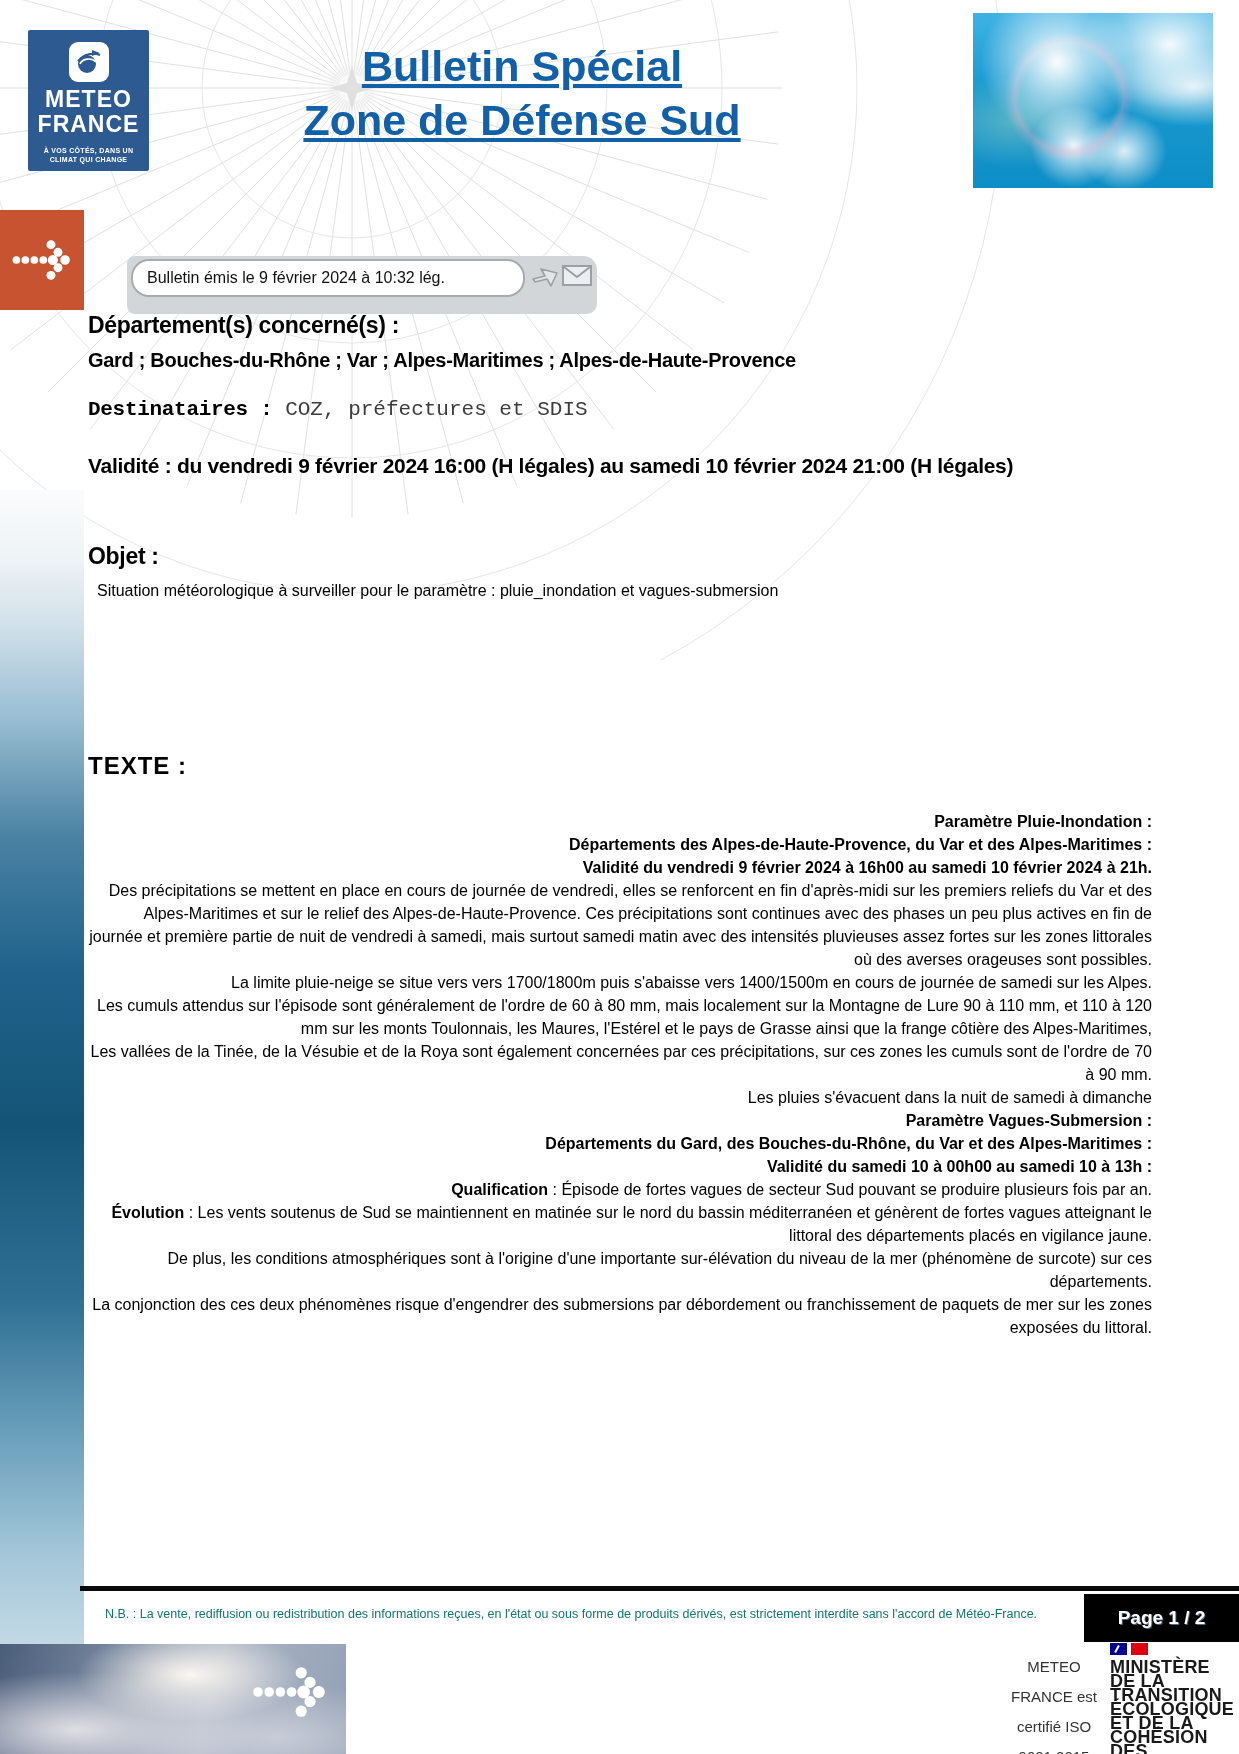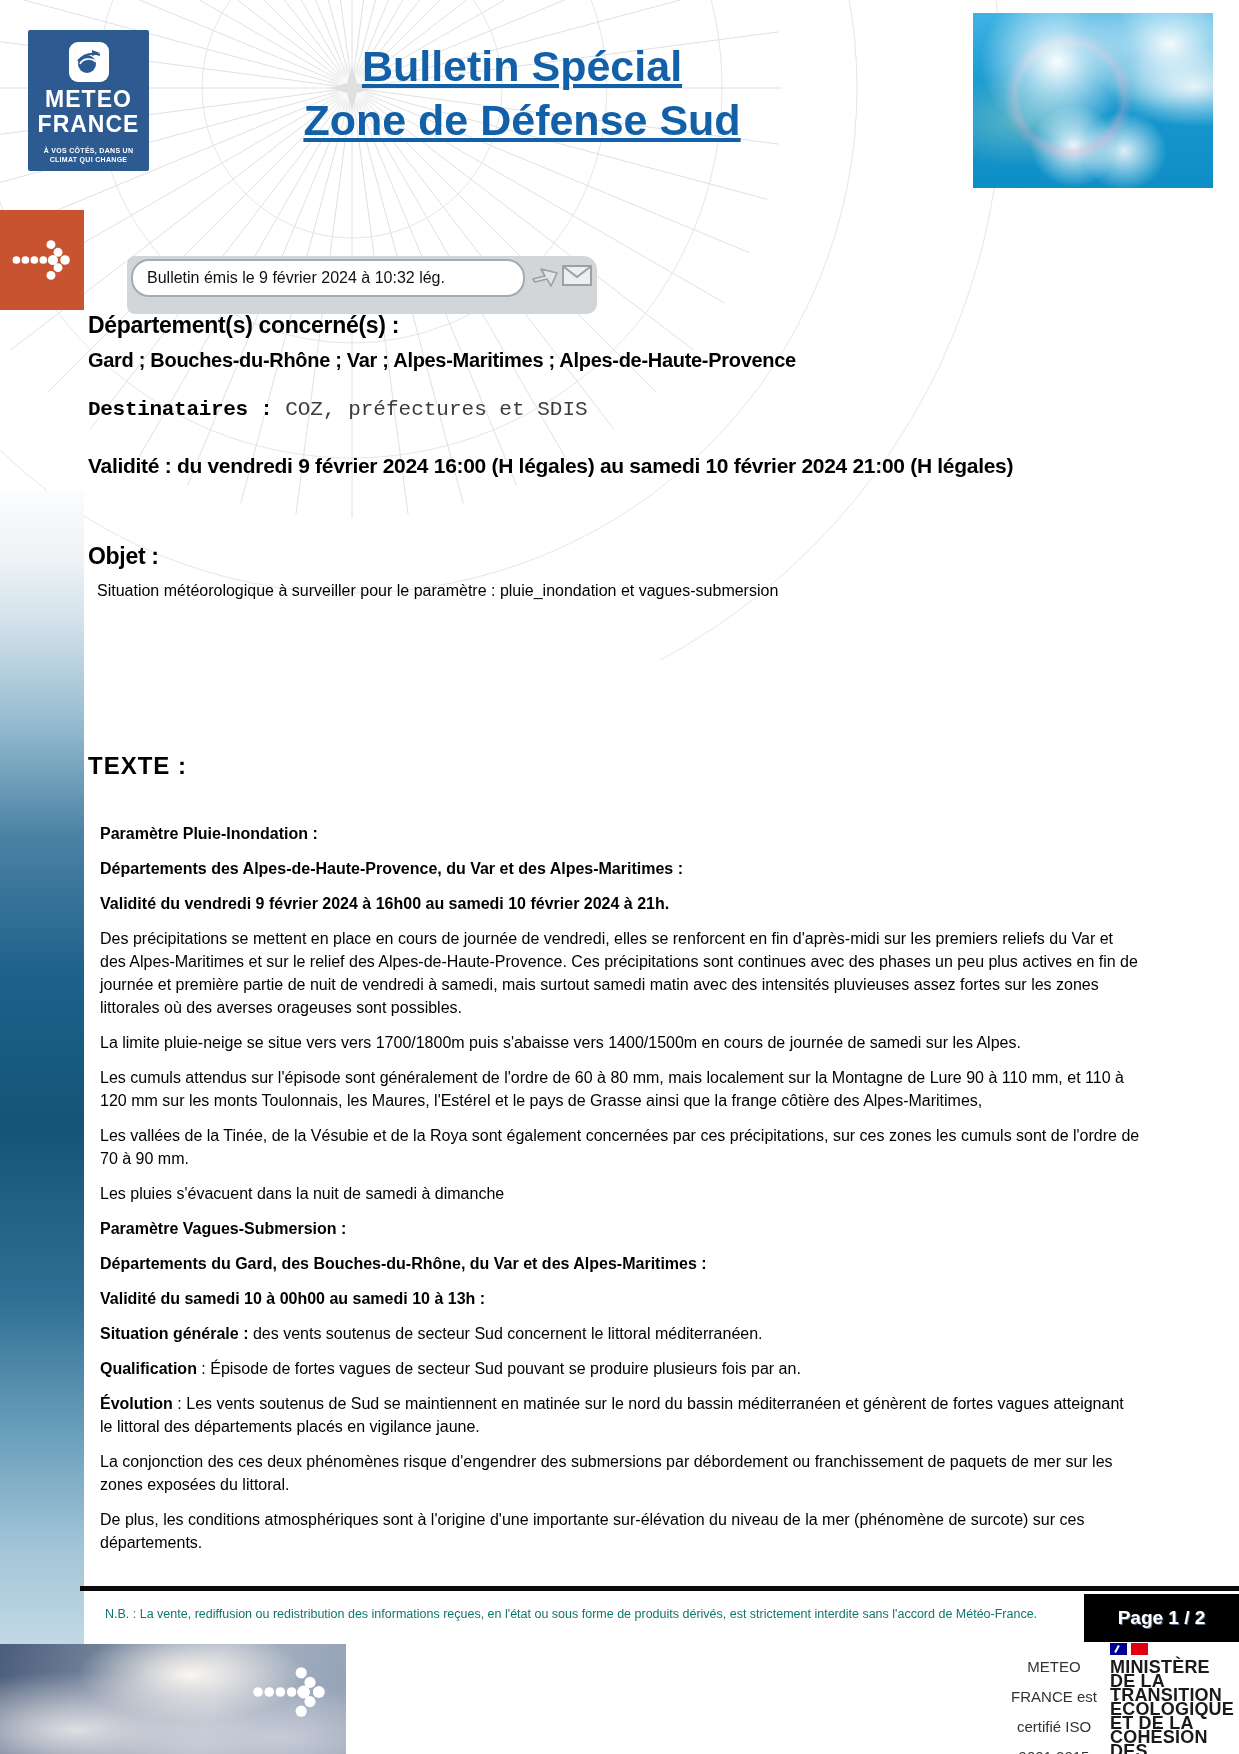--- a/index.html
+++ b/index.html
@@ -63,21 +63,21 @@
   .dept-value{top:349px;font-size:20px;}
   .dest{top:398px;font-size:21px;font-family:Liberation Mono, monospace;}
   .dest .val{font-weight:normal;color:#3d3d3d;letter-spacing:0;}
   .validite{top:450px;font-size:21px;width:1000px;line-height:31px;}
   .objet-label{top:543px;font-size:23px;}
   .objet-value{position:absolute;left:97px;top:582px;font-size:16px;color:#000;z-index:3;}
   .texte-label{top:752px;font-size:24px;letter-spacing:1px;}
   
   .texte-body{position:absolute;left:88px;top:810px;width:1064px;font-size:16px;line-height:23px;z-index:3;}
   .texte-body .b{font-weight:bold;}
-  .texte-body p{margin:12px;}
+  .texte-body p{margin:0;text-align:right;}
   .vagues-start{margin-top:48px;}
   .mt{margin-top:26px;}
   
   .foot-line{position:absolute;left:80px;top:1586px;width:1159px;height:5px;background:#0a0a0a;z-index:3;}
   .nb{position:absolute;left:96px;top:1607px;font-size:12.5px;color:#0f766e;z-index:3;margin-left:9px;}
   .page-badge{position:absolute;left:1084px;top:1594px;width:155px;height:48px;background:#000000;z-index:4;
     display:flex;align-items:center;justify-content:center;}
   .page-badge span{color:#fff;font-weight:bold;font-size:19px;text-shadow:1px 1px 0 rgba(150,180,230,.55);}
   .clouds{
     position:absolute;left:0;top:1644px;width:346px;height:110px;z-index:3;
@@ -237,29 +237,28 @@
   <p class="b">Validité du vendredi 9 février 2024 à 16h00 au samedi 10 février 2024 à 21h.</p>
   <p>Des précipitations se mettent en place en cours de journée de vendredi, elles se renforcent en fin d'après-midi sur les premiers reliefs du Var et des Alpes-Maritimes et sur le relief des Alpes-de-Haute-Provence. Ces précipitations sont continues avec des phases un peu plus actives en fin de journée et première partie de nuit  de vendredi à samedi, mais surtout samedi matin avec des intensités pluvieuses assez fortes sur les zones littorales où des averses orageuses sont possibles.</p>
   <p>La limite pluie-neige se situe vers vers 1700/1800m puis s'abaisse vers 1400/1500m en cours de journée de samedi sur les Alpes.</p>
   <p>Les cumuls attendus sur l'épisode sont généralement de l'ordre de 60 à 80 mm, mais localement sur la Montagne de Lure 90 à 110 mm,  et 110 à 120 mm sur les monts Toulonnais, les Maures, l'Estérel et le pays de Grasse ainsi que  la frange côtière des Alpes-Maritimes,</p>
   <p>Les vallées de la Tinée, de la Vésubie et de la Roya sont également concernées par ces précipitations, sur ces zones les cumuls sont de l'ordre de 70 à 90 mm.</p>
   <p>Les pluies s'évacuent dans la nuit de samedi à dimanche</p>
 
   <p class="b vagues-start">Paramètre Vagues-Submersion :</p>
   <p class="b">Départements du Gard, des Bouches-du-Rhône, du Var et des Alpes-Maritimes :</p>
   <p class="b">Validité du samedi 10 à 00h00 au samedi 10 à 13h :</p>
-  <p><span class="b">Situation générale :</span><span> des vents soutenus de secteur Sud concernent le littoral méditerranéen.</span></p>
 
   <p class="mt"><span class="b">Qualification</span><span> : Épisode de fortes vagues de secteur Sud pouvant se produire plusieurs fois par an.</span></p>
 
   <p class="mt"><span class="b">Évolution</span><span> : Les vents soutenus de Sud se maintiennent en matinée sur le nord du bassin méditerranéen et génèrent de fortes vagues atteignant le littoral des départements placés en vigilance jaune.</span></p>
 
+  <p class="mt">De plus, les conditions atmosphériques sont à l'origine d'une importante sur-élévation du niveau de la mer (phénomène de surcote) sur ces départements.</p>
+
   <p class="mt">La conjonction des ces deux phénomènes risque d'engendrer des submersions par débordement ou franchissement de paquets de mer sur les zones exposées du littoral.</p>
-
-  <p class="mt">De plus, les conditions atmosphériques sont à l'origine d'une importante sur-élévation du niveau de la mer (phénomène de surcote) sur ces départements.</p>
 </div>
 
 <div class="foot-line"></div>
 <div class="nb">N.B. : La vente, rediffusion ou redistribution des informations reçues, en l'état ou sous forme de produits dérivés, est strictement interdite sans l'accord de Météo-France.</div>
 <div class="page-badge">
   <span>Page 1 / 2</span>
 </div>
 
 <div class="clouds">
   <svg width="80" height="80" viewBox="0 0 100 100">

